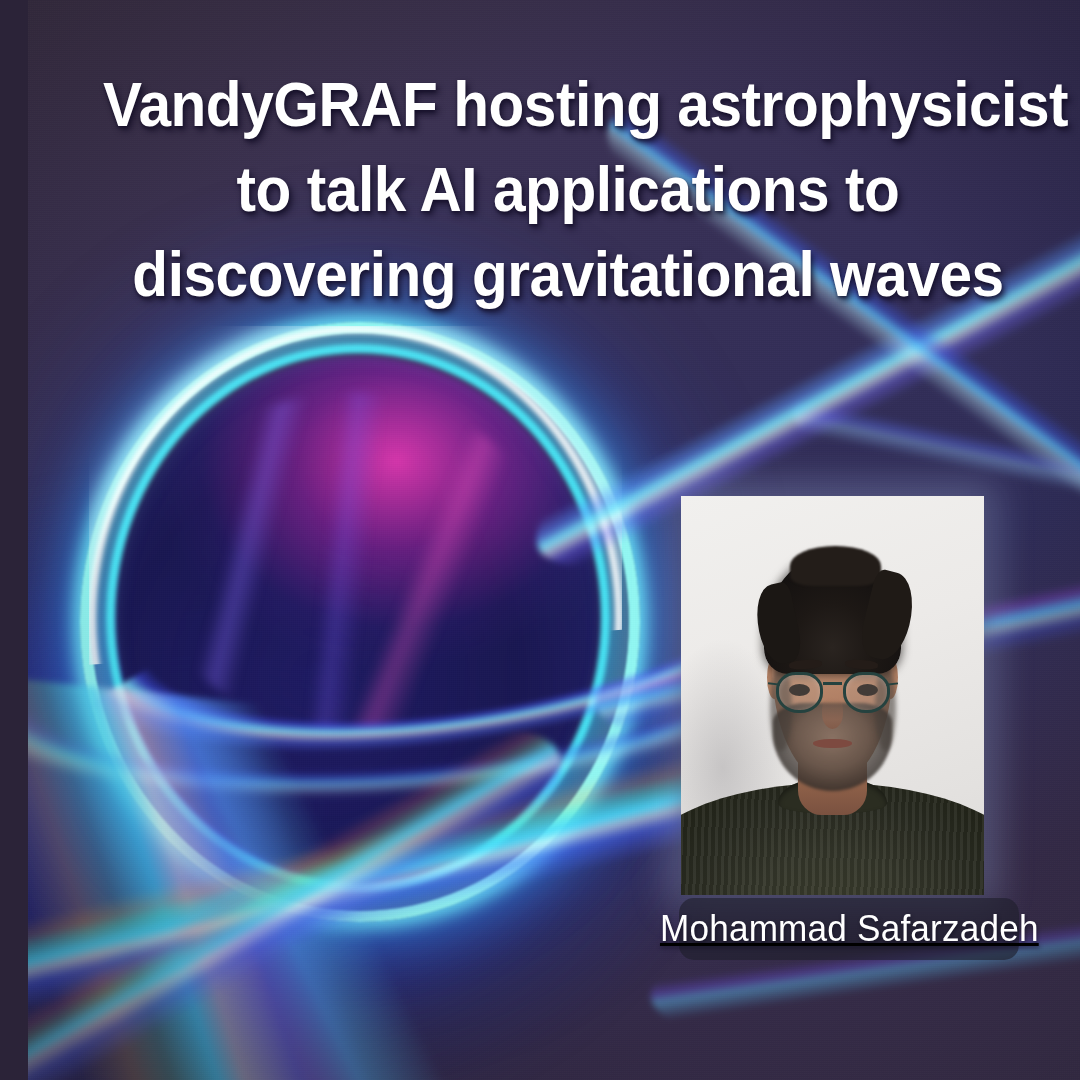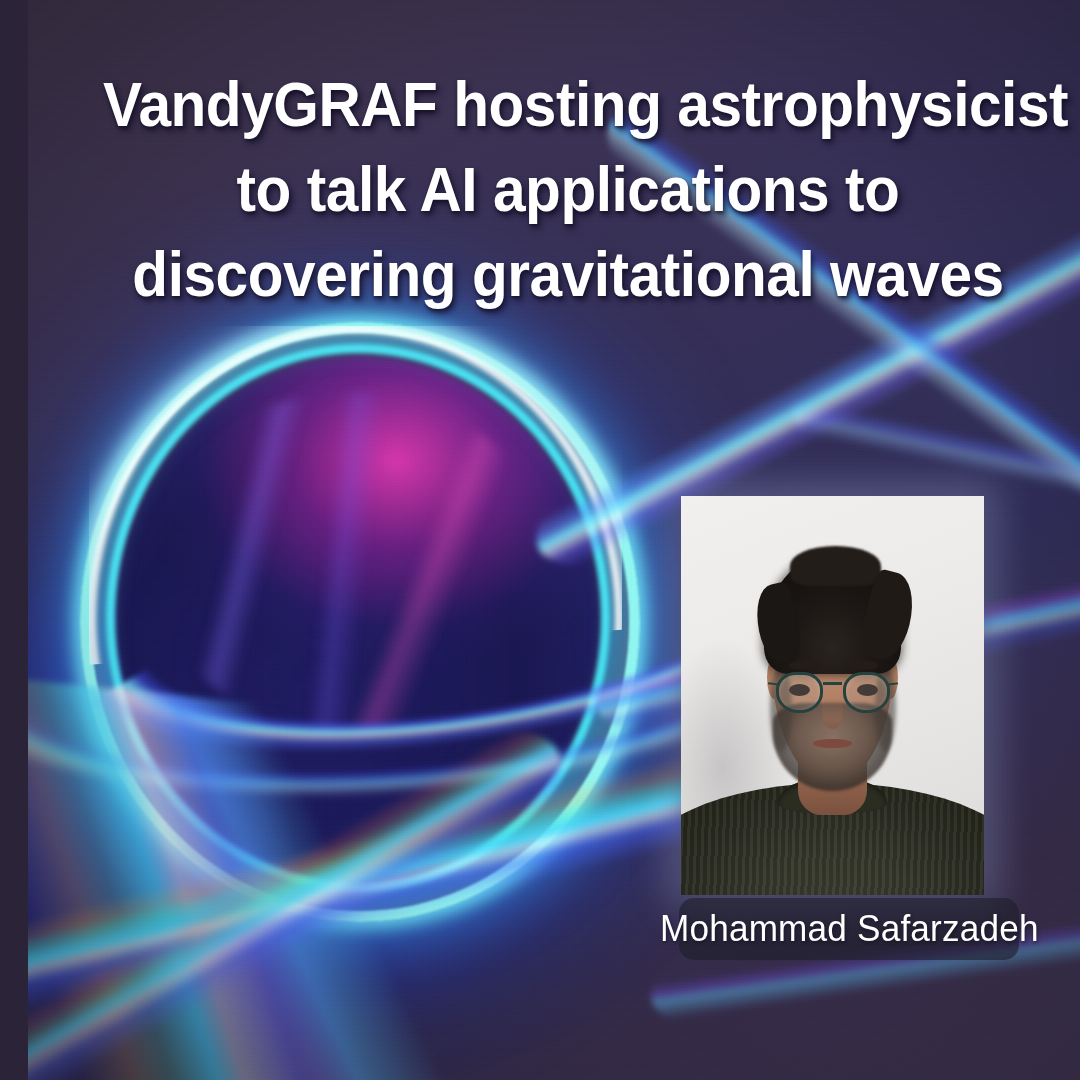--- a/index.html
+++ b/index.html
@@ -296,21 +296,21 @@
   }
   .ph-beard-side-l { position:absolute; left:29.5%; top:42%; width:7%; height:22%; background:rgba(70,64,58,.58); border-radius:50%; filter:blur(2.2px); }
   .ph-beard-side-r { position:absolute; right:29%; top:42%; width:7%; height:22%; background:rgba(70,64,58,.58); border-radius:50%; filter:blur(2.2px); }
 
   
   .name-pill {
     position:absolute; left:651px; top:898px;
     width:340px; height:62px;
     background:rgba(30,30,44,.62);
     border-radius:15px;
-    display:flex; align-items:center; justify-content:center;
+    display:flex; align-items:center; justify-content:center;text-decoration:underline;
   }
   .name-text {
     color:#ffffff;
     font-family:"Liberation Sans Narrow","Liberation Sans", sans-serif;
     font-size:37px;
     line-height:40px;
     letter-spacing:.2px;
     transform:scaleX(.95);
     white-space:nowrap;
     text-shadow:1px 2px 4px rgba(10,8,24,.5);

